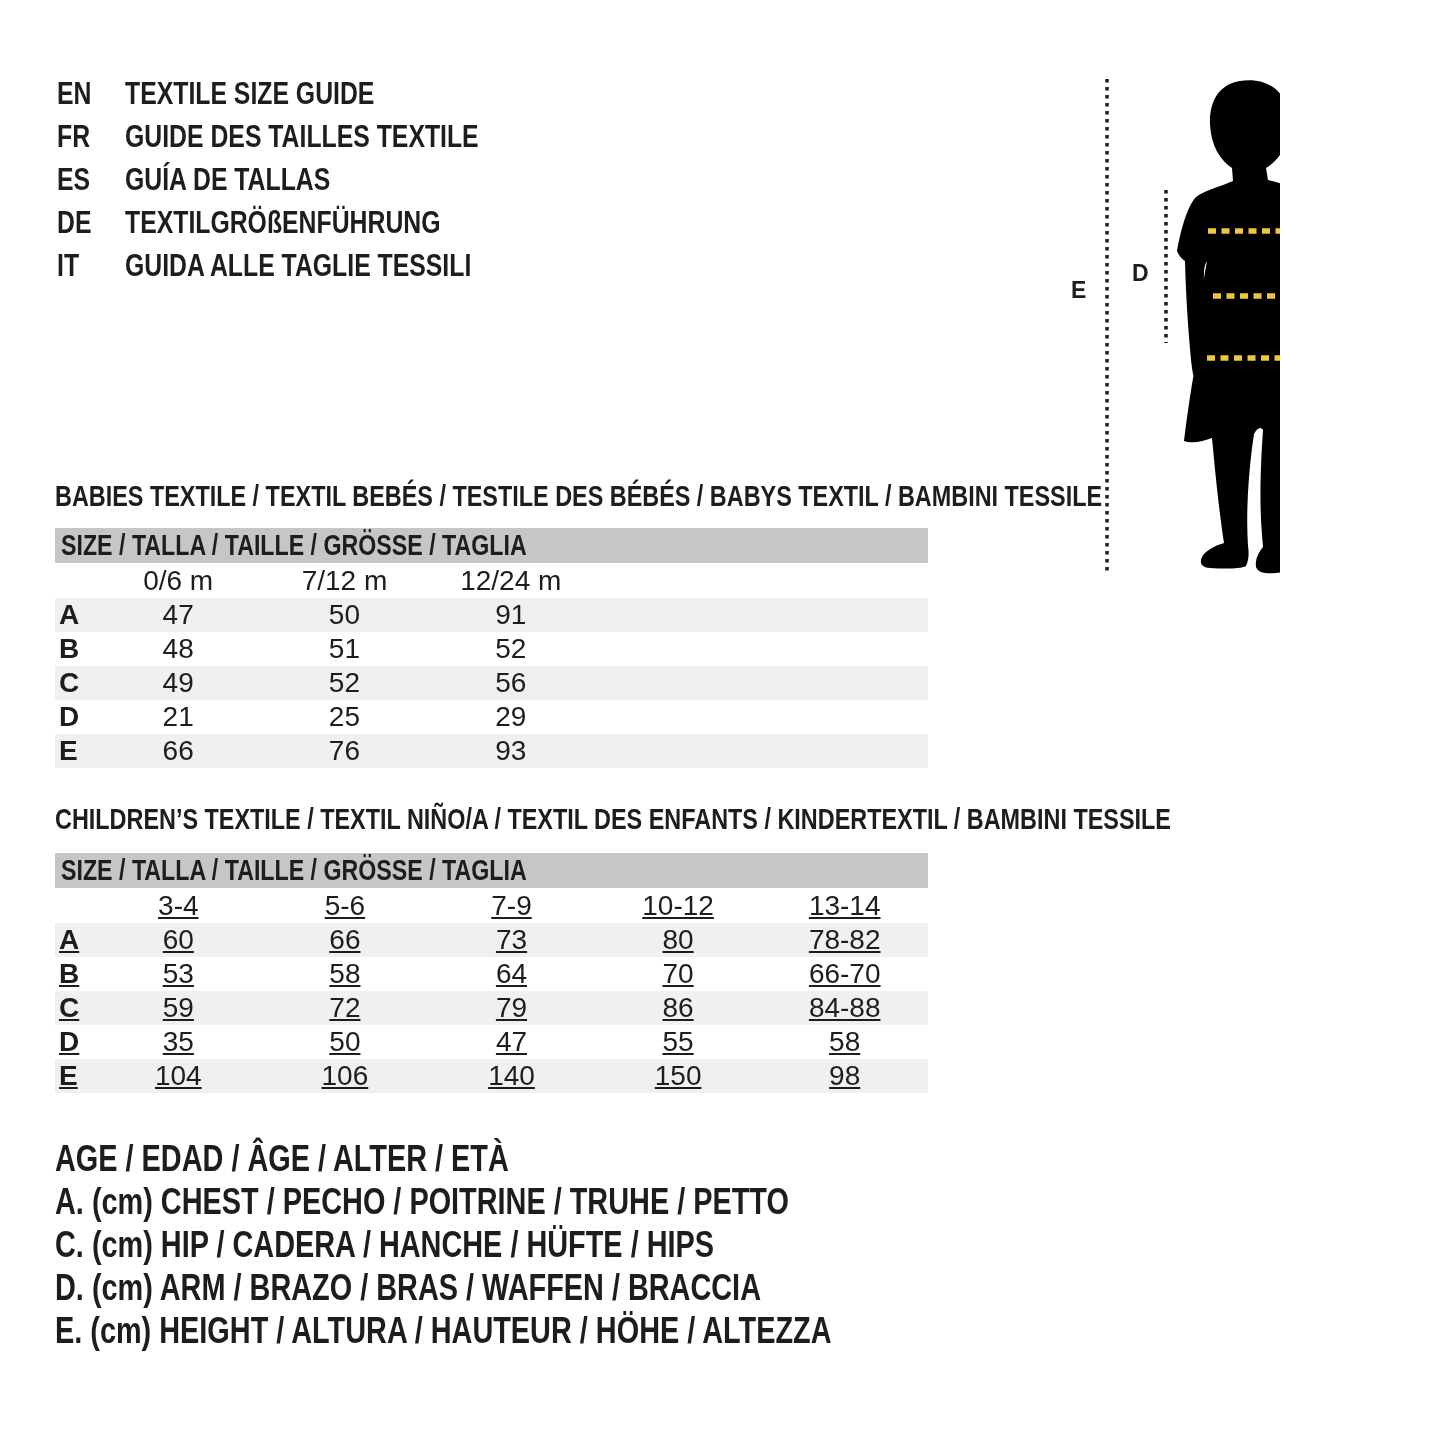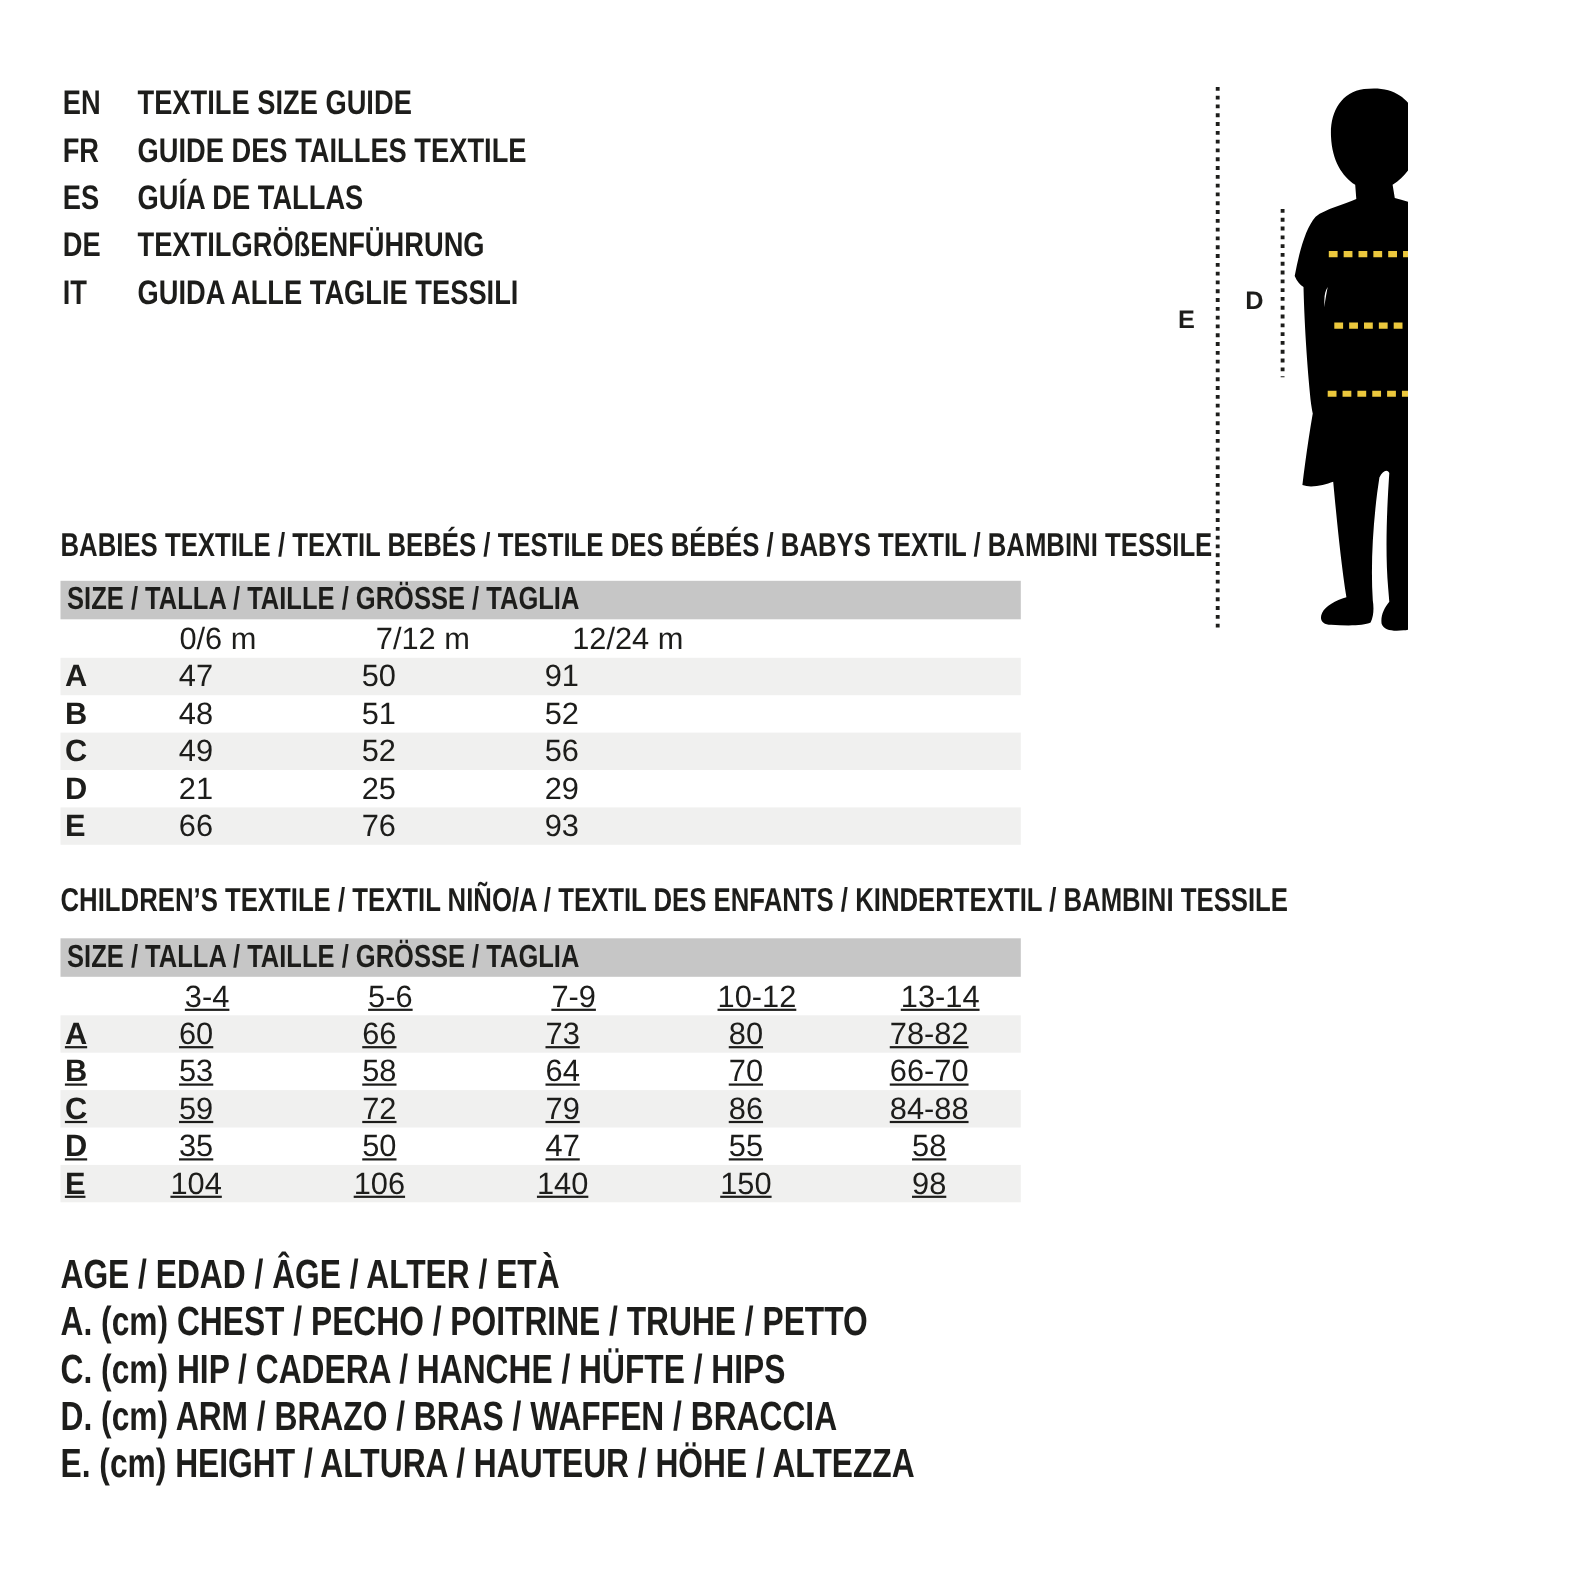--- a/index.html
+++ b/index.html
@@ -24,21 +24,21 @@
   .mline-g{stroke:#c4c4c4;stroke-width:4;stroke-dasharray:4 6.5;fill:none;}
   .fig-label{font-family:"Liberation Sans","DejaVu Sans",sans-serif;font-size:23px;font-weight:700;fill:#1d1d1b;}
 
   
   .sec-title{position:absolute;left:55px;height:30px;display:flex;align-items:center;font-size:30px;font-weight:700;}
 
   
   .table{position:absolute;left:55px;width:873px;}
   .t-bar{height:35px;background:#c6c6c6;display:flex;align-items:center;padding-left:6px;box-sizing:border-box;font-size:29px;font-weight:700;}
   .t-row{height:34px;display:grid;align-items:center;font-size:28px;}
-  .t-colhead{height:35px;gap:20px;}
+  .t-colhead{height:35px;}
   .babies-grid{grid-template-columns:40px 166.3px 166.3px 166.3px 1fr;}
   .children-grid{grid-template-columns:40px 1fr 1fr 1fr 1fr 1fr;text-decoration:underline;}
   .cell{text-align:center;}
   .rlabel{text-align:left;padding-left:4px;font-weight:700;}
   .shade{background:#f0f0ef;}
 
   
   .legend{position:absolute;left:55px;top:1137px;}
   .legend-row{height:43px;display:flex;align-items:flex-end;font-size:37px;font-weight:700;}
 </style>

